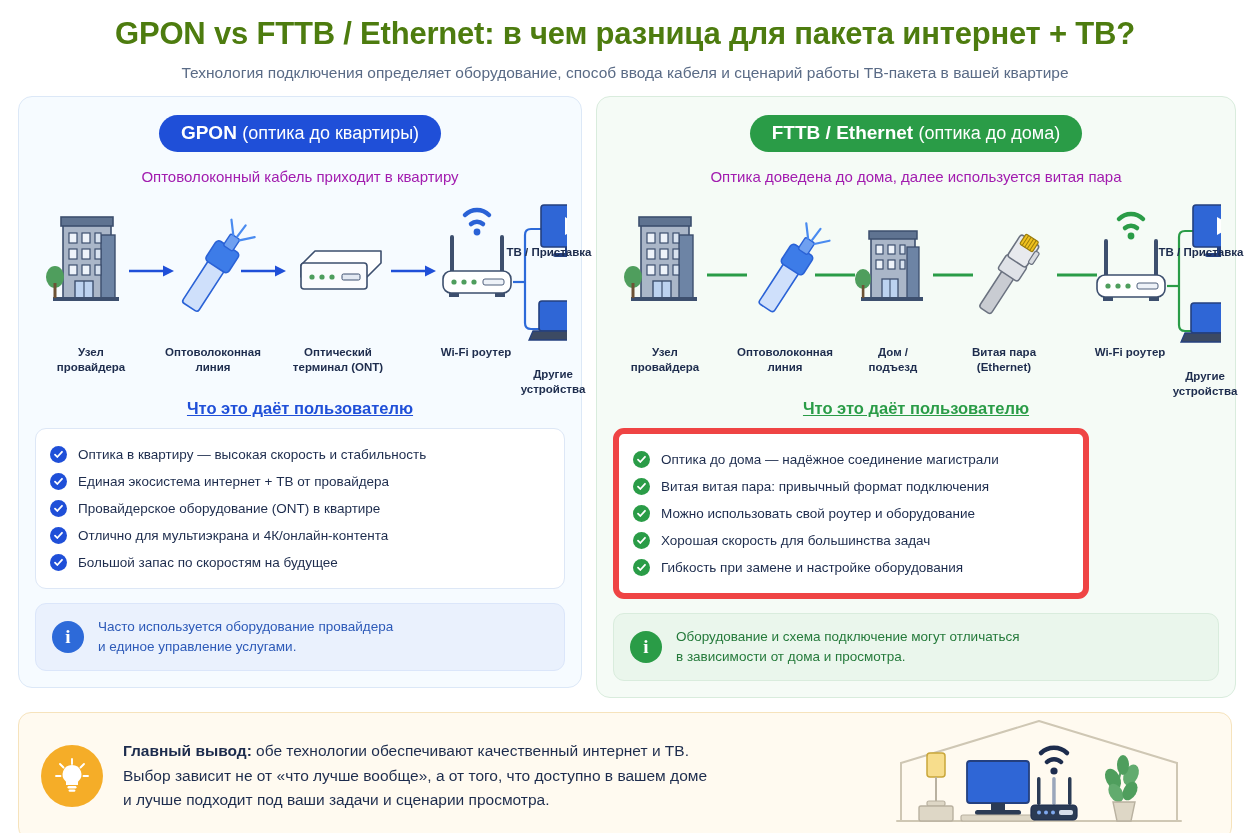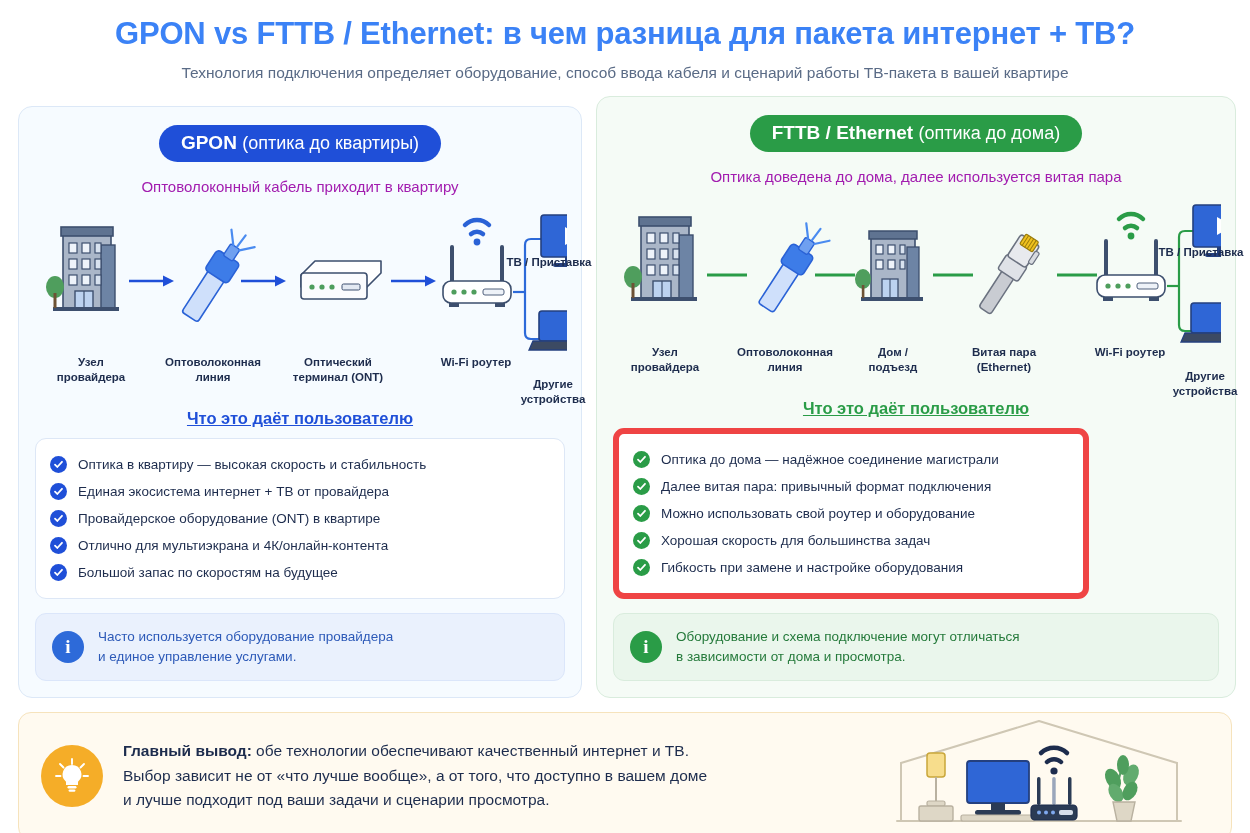--- a/index.html
+++ b/index.html
@@ -10,37 +10,37 @@
     color: #1b2a4a;
     overflow: hidden;
   }
   .page { position: relative; width: 1250px; height: 833px; }
 
   
   .header { text-align: center; padding-top: 16px; }
   .main-title {
     font-size: 31px;
     font-weight: bold;
-    color: #3b82f6;
+    color: #4d7c0f;
     letter-spacing: -0.2px;
     line-height: 1.15;
   }
   .subtitle {
     margin-top: 12px;
     font-size: 15.5px;
     color: #5a6b86;
     font-weight: 400;
   }
 
   
   .panels {
     display: flex;
     gap: 14px;
     padding: 14px 18px 0 18px;
-    align-items: flex-end;
+    align-items: flex-start;
   }
   .panel {
     border-radius: 14px;
     border: 1px solid #dde5f2;
     background: #f7faff;
     padding: 18px 16px 16px 16px;
     position: relative;
   }
   .panel.gpon { width: 564px; background: #f6fbff; border-color: #dce8f7; }
   .panel.fttb { width: 640px; background: #f5fbf6; border-color: #d9ecdd; }
@@ -548,21 +548,21 @@
               </svg>
             </span>
           <span>Оптика до дома — надёжное соединение магистрали</span>
         </div>
         <div class="benefit">
           <span class="check green">
               <svg width="11" height="11" viewBox="0 0 11 11">
                 <path d="M2 5.6 L4.3 8 L9 2.8" stroke="#fff" stroke-width="1.8" fill="none" stroke-linecap="round" stroke-linejoin="round"></path>
               </svg>
             </span>
-          <span>Далее витая пара: привычный формат подключения</span>
+          <span>Витая витая пара: привычный формат подключения</span>
         </div>
         <div class="benefit">
           <span class="check green">
               <svg width="11" height="11" viewBox="0 0 11 11">
                 <path d="M2 5.6 L4.3 8 L9 2.8" stroke="#fff" stroke-width="1.8" fill="none" stroke-linecap="round" stroke-linejoin="round"></path>
               </svg>
             </span>
           <span>Можно использовать свой роутер и оборудование</span>
         </div>
         <div class="benefit">

